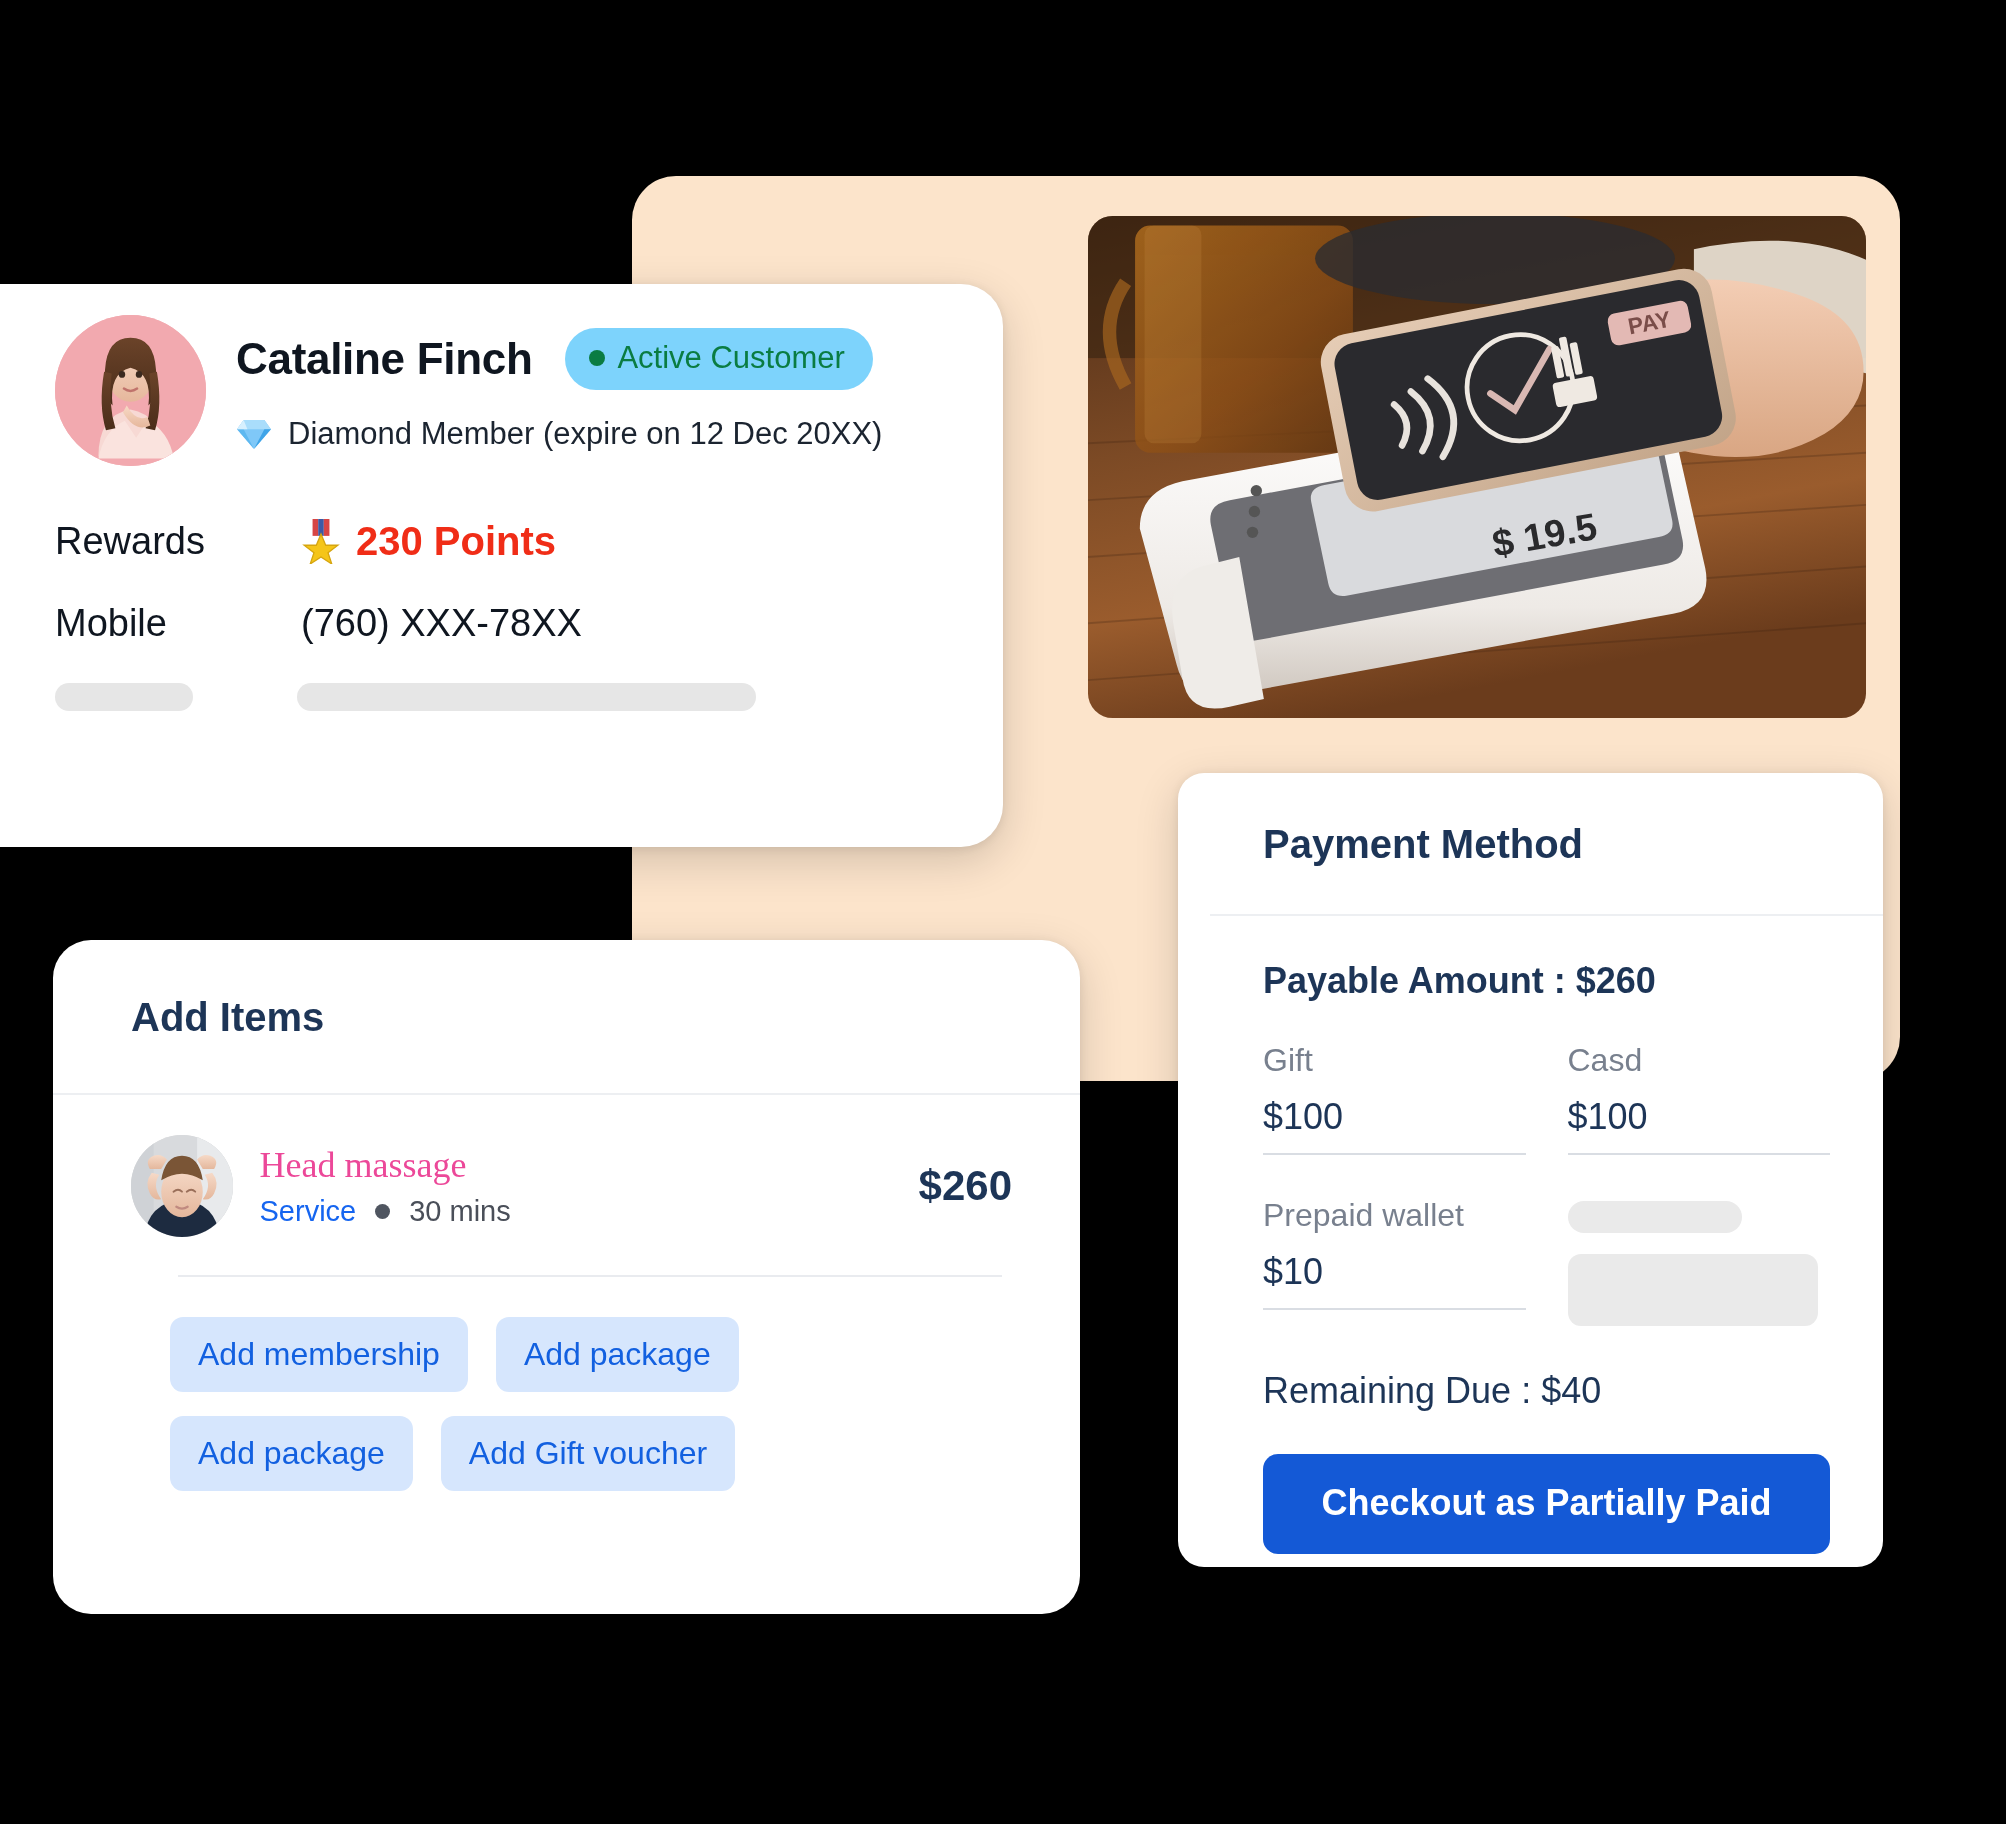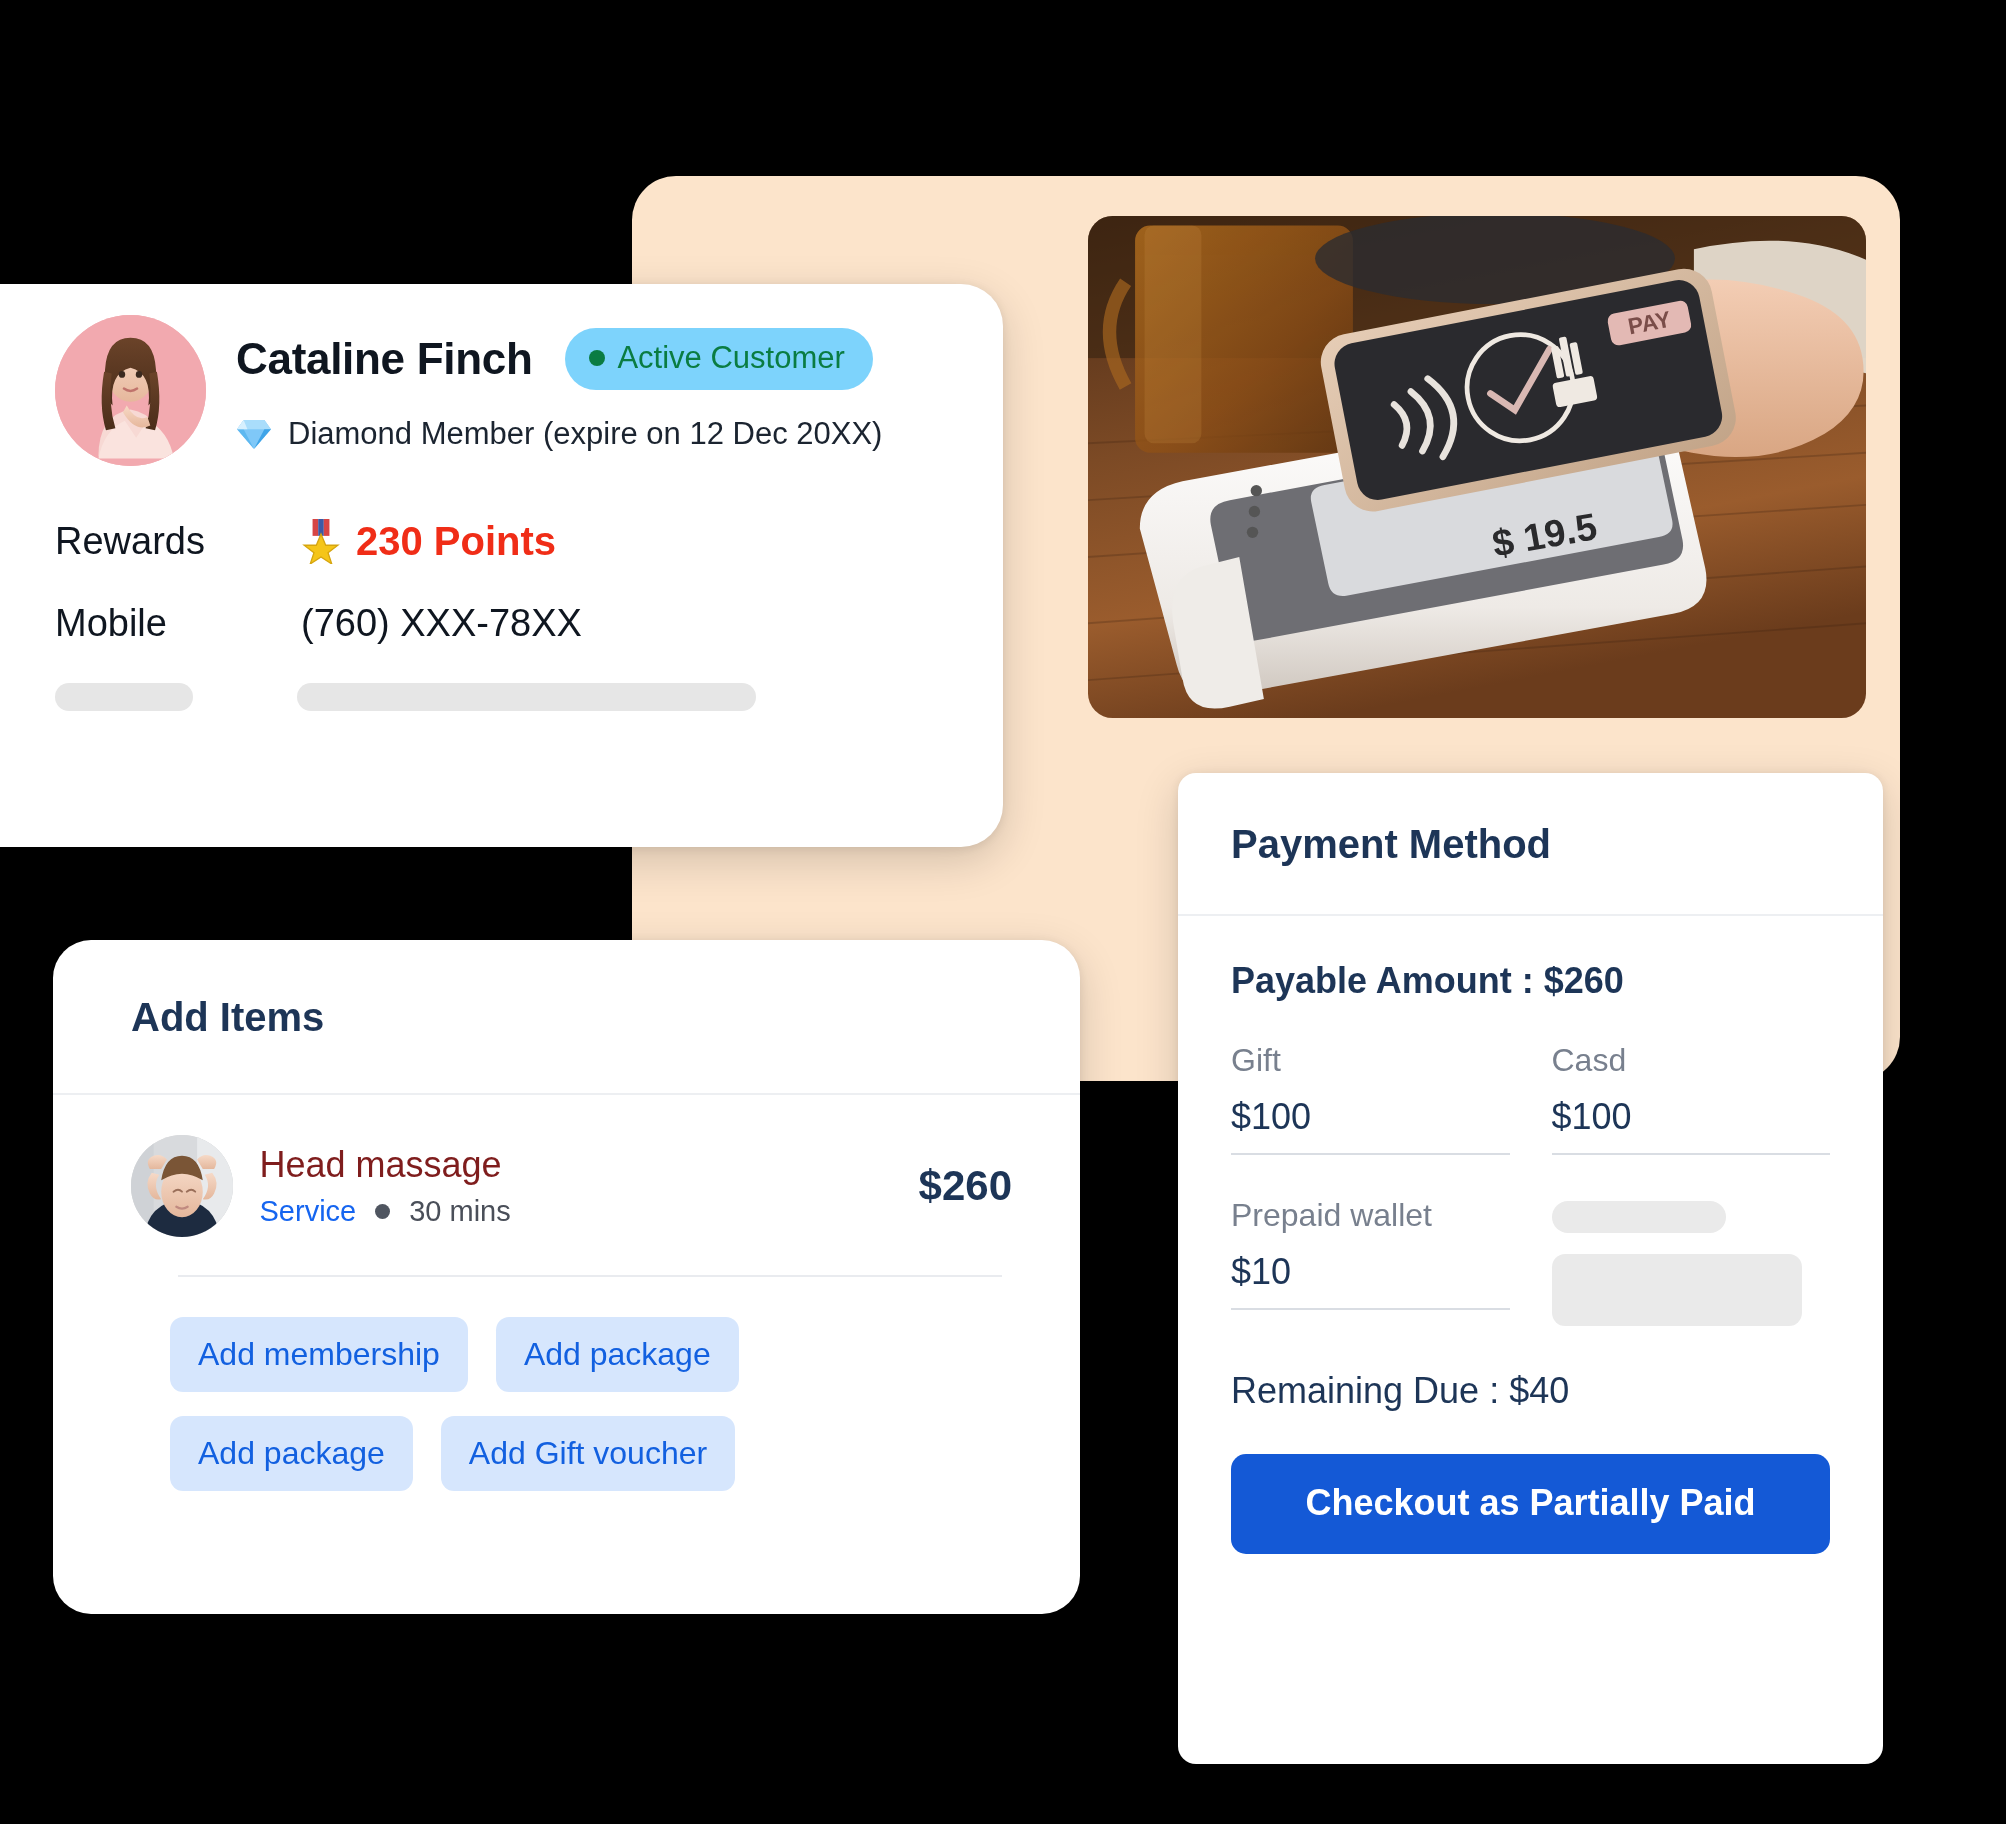--- a/index.html
+++ b/index.html
@@ -94,40 +94,41 @@
   .item-row {
     display: flex; align-items: center;
     padding: 40px 68px 0 78px;
   }
   .item-thumb {
     width: 102px; height: 102px; border-radius: 50%; overflow: hidden;
     flex: 0 0 102px; background: #d9d9d9;
   }
   .item-thumb svg { display:block; width:100%; height:100%; }
   .item-text { margin-left: 26.5px; flex: 1 1 auto; }
-  .item-name { font-size: 36px; color: #7f1d1d; }
+  .item-name { font-size: 36px; color: #ec4899; font-family: Liberation Serif, serif; }
   .item-sub { display: flex; align-items: center; gap: 19px; margin-top: 9.5px; }
   .item-tag { font-size: 29px; color: #1565F0; }
   .sub-dot { width: 15px; height: 15px; border-radius: 50%; background: #4F5560; display:inline-block; }
   .item-dur { font-size: 29px; color: #4a4f59; }
   .item-price { font-size: 42px; font-weight: 700; color: #1D3557; }
   .item-rule { height: 1.9px; background: #E9EBEF; margin: 38px 78px 0 125px; }
   .chips { padding: 40px 0 0 117px; display: flex; flex-wrap: wrap; gap: 24.6px 28px; max-width: 909px; }
   .chip {
     background: #D6E6FD; color: #1260E0;
     border-radius: 13.2px; padding: 19px 28px;
     font-size: 32px; white-space: nowrap; cursor: pointer;
     border: none; font-family: inherit;
   }
 
   
   .payment-card {
     left: 1178px; top: 773px;
-    width: 705px; height: 991px;
-    border-radius: 18px;
+    width: 705px; height: 794px;
+    border-radius: 26px;
+    padding-left: 32px;
   }
   .pay-title {
     font-size: 40px; font-weight: 700; color: #1D3557;
     padding: 49px 0 0 53px;
   }
   .pay-divider { height: 1.9px; background: #EDEFF2; margin-top: 47px; }
   .pay-body { padding: 44px 53px 0 53px; }
   .payable {
     font-size: 36px; font-weight: 700; color: #1D3557;
   }

